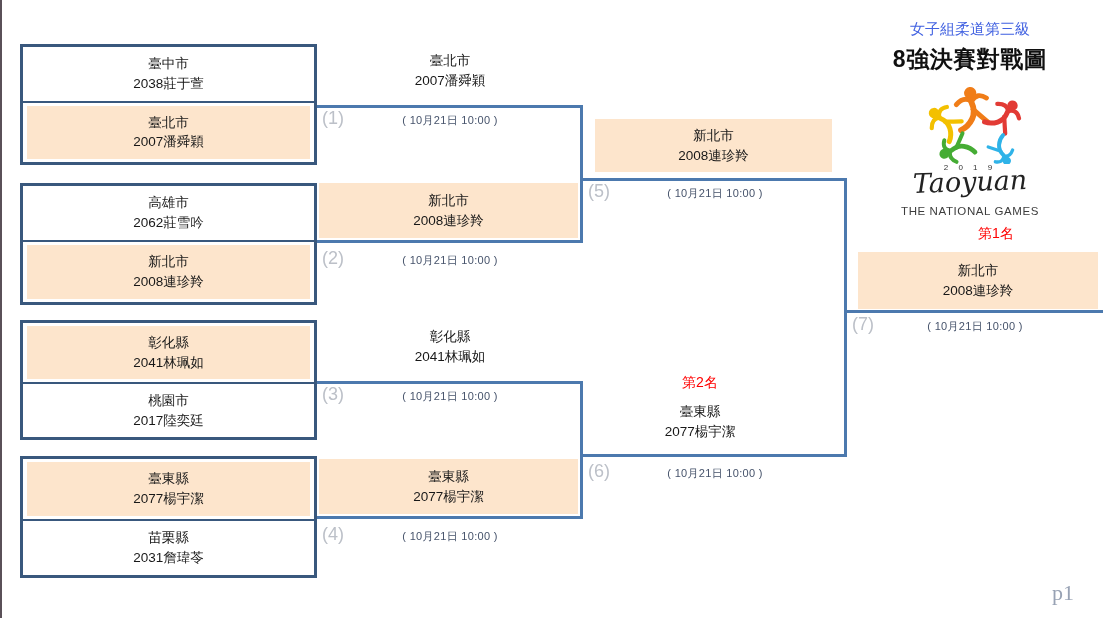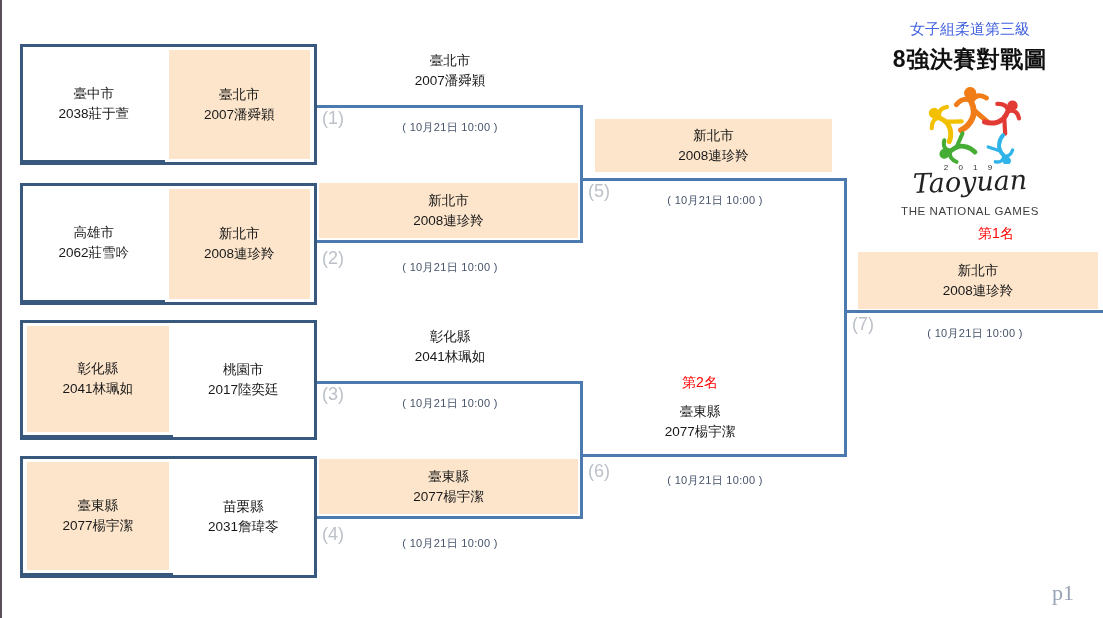--- a/index.html
+++ b/index.html
@@ -6,21 +6,21 @@
   body { background:#e8e8e8; font-family:"Liberation Sans","DejaVu Sans",sans-serif; }
   #stage {
     position:relative; width:1103px; height:618px; background:#fff;
     overflow:hidden; color:#181818;
   }
   .left-edge { position:absolute; left:0; top:0; width:2px; height:618px; background:#5a5058; }
 
   
   .pair {
     position:absolute; left:20px; width:297px;
-    border:3px solid #39587D; display:flex; flex-direction:row; background:#fff;
+    border:3px solid #39587D; display:flex; flex-direction:column; background:#fff;
   }
   .cell {
     flex:1 1 0; display:flex; flex-direction:column; align-items:center; justify-content:center;
     font-size:13.5px; line-height:1.45; text-align:center;
   }
   .cell.first { border-bottom:2px solid #39587D; }
   .cell.win { background:#FDE5CC; background-clip:content-box; padding:3px 4px; }
 
   
   .connector {
@@ -39,21 +39,21 @@
     align-items:center; justify-content:center; font-size:13.5px; line-height:1.45; text-align:center;
   }
   .winner-line { position:absolute; left:847px; top:310px; width:256px; height:3px; background:#4C79AE; }
 
   
   .note { position:absolute; }
   .note .mlabel {
     position:absolute; left:3px; top:0; font-size:18px; color:#BCC0C8;
   }
   .note .mtime {
-    display:block; text-align:center; padding-top:12px; font-size:11px; color:#46536B; letter-spacing:0.3px;
+    display:block; text-align:center; padding-top:5px; font-size:11px; color:#46536B; letter-spacing:0.3px;
   }
 
   .rank-label { position:absolute; text-align:center; font-size:14px; color:#FF0000; }
   .runner-block { position:absolute; text-align:center; }
   .runner-block .rk { font-size:14px; color:#FF0000; display:block; }
   .runner-block .nm { display:block; font-size:13.5px; line-height:1.5; margin-top:10px; }
 
   
   .cat-title { position:absolute; left:845px; top:20px; width:250px; text-align:center;
     font-size:15px; color:#4262E1; }

